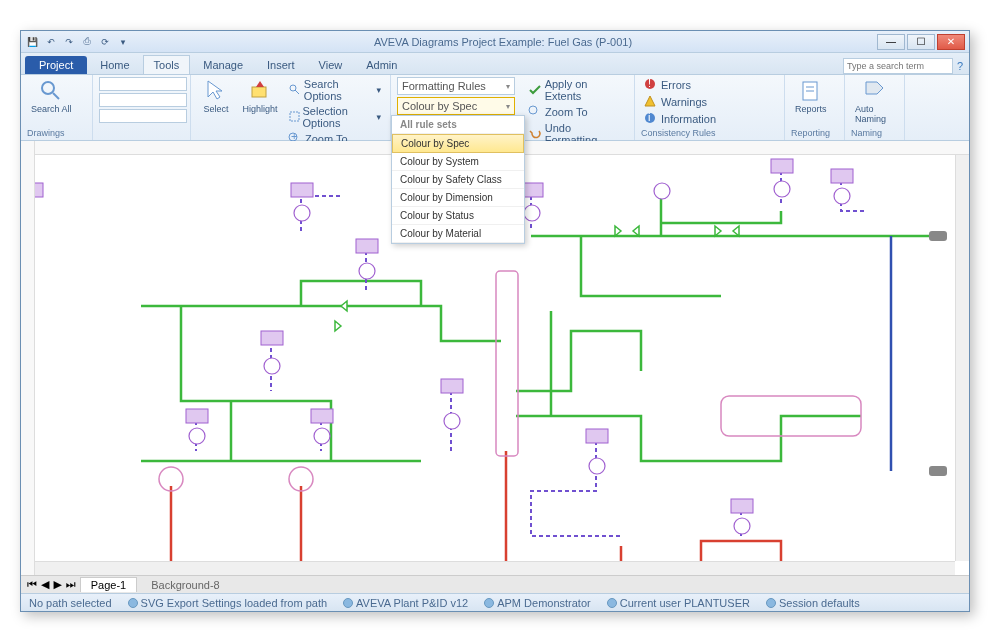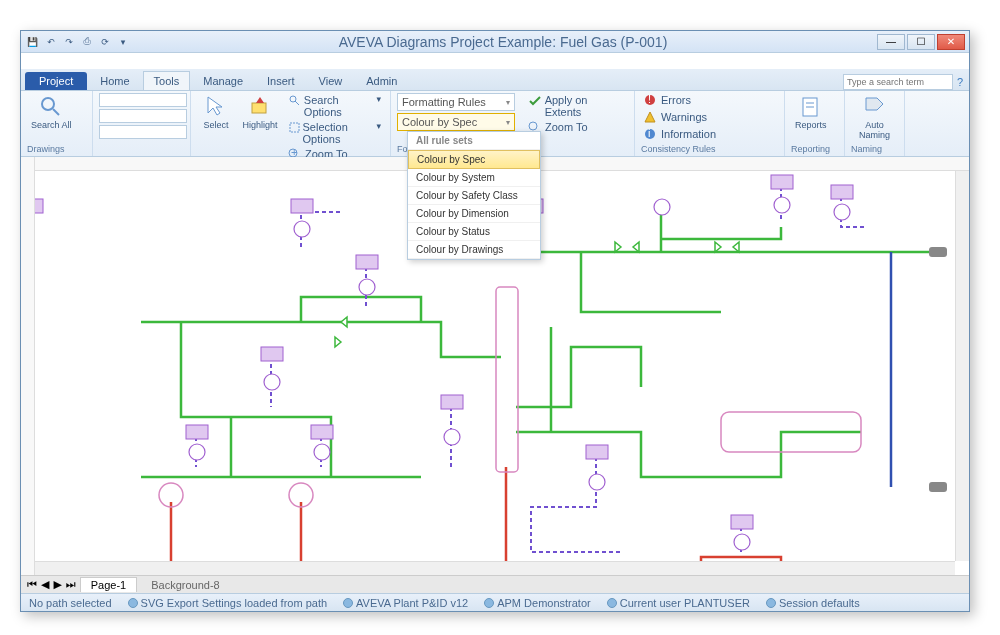--- a/index.html
+++ b/index.html
@@ -3,41 +3,41 @@
 <meta charset="utf-8">
 <style>
 * { box-sizing: border-box; margin: 0; padding: 0; font-family: "Segoe UI", Tahoma, sans-serif; font-size: 11px; }
 body { background: #fff; width: 1000px; height: 635px; overflow: hidden; position: relative; }
 
 .app-window { position: absolute; left: 20px; top: 30px; width: 950px; height: 582px; border: 1px solid #6b8fb3; box-shadow: 4px 4px 12px rgba(0,0,0,0.25); background: #fff; display: flex; flex-direction: column; }
 
 .titlebar { height: 22px; background: linear-gradient(#e8f0fa, #d4e3f5); display: flex; align-items: center; padding: 0 4px; border-bottom: 1px solid #b8cde0; }
 .qa-toolbar { display: flex; gap: 2px; }
 .qa-btn { width: 16px; height: 16px; border: 1px solid transparent; background: transparent; border-radius: 2px; font-size: 9px; display:flex; align-items:center; justify-content:center; color:#3a5a80; }
-.title-text { flex: 1; text-align: center; color: #4a6a90; font-size: 14px; }
+.title-text { flex: 1; text-align: center; color: #4a6a90; font-size: 11px; }
 .win-ctrls { display:flex; }
 .win-btn { width: 28px; height: 16px; border: 1px solid #a0b8d0; margin-left: 2px; background: linear-gradient(#f0f5fa,#d8e5f2); font-size:10px; display:flex; align-items:center; justify-content:center; }
 .win-close { background: linear-gradient(#f08a7a,#e05a48); color:#fff; border-color:#c04030;}
 
-.tabs-row { height: 22px; background: linear-gradient(#e5eef8,#d8e5f2); display:flex; align-items:flex-end; border-bottom:1px solid #b8cde0; padding-left:4px; gap:2px;margin-top:16px; }
+.tabs-row { height: 22px; background: linear-gradient(#e5eef8,#d8e5f2); display:flex; align-items:flex-end; border-bottom:1px solid #b8cde0; padding-left:4px; gap:2px; }
 .file-tab { background:#2a5caa; color:#fff; padding:3px 14px; font-size:11px; border-radius:3px 3px 0 0; }
 .tab { padding:3px 10px; color:#3a5a80; background:transparent; border:1px solid transparent; border-bottom:none;}
 .tab.active { background:#f0f5fa; border-color:#b8cde0; }
 .tab-help { margin-left:auto; margin-right:6px; display:flex; gap:4px; align-items:center;}
 .help-input { width:110px; height:16px; border:1px solid #b8cde0; font-size:9px; padding:0 3px;}
 
 .ribbon { height: 66px; background: linear-gradient(#f4f8fc,#e5eef8); border-bottom:1px solid #b8cde0; display:flex; }
 .rgroup { border-right:1px solid #cdddee; padding:2px 6px; display:flex; flex-direction:column; justify-content:space-between; position:relative; }
 .rgroup-body { display:flex; gap:6px; align-items:flex-start; flex:1;}
 .rgroup-label { font-size:9px; color:#5a7aa0; padding-top:1px;}
 .big-btn { display:flex; flex-direction:column; align-items:center; gap:2px; padding:2px 4px; min-width:38px;}
 .big-btn .ic { width:24px; height:24px; }
-.big-btn span { font-size:9px; color:#3a5a80; text-align:center; line-height:1.1;}
+.big-btn span { font-size:9px; color:#3a5a80; text-align:left; line-height:1.1;}
 .small-row { display:flex; flex-direction:column; gap:1px;}
-.small-btn { display:flex; align-items:flex-start; gap:3px; padding:1px 3px; font-size:9px; color:#3a5a80;}
+.small-btn { display:flex; align-items:center; gap:3px; padding:1px 3px; font-size:9px; color:#3a5a80;}
 .sm-ic { width:14px; height:14px; }
 .combo { width:118px; height:18px; border:1px solid #b8cde0; background:#fff; display:flex; align-items:center; padding:0 4px; font-size:9px; color:#555; justify-content:space-between; margin-bottom:2px;}
 .combo .chev { font-size:8px; color:#888;}
 .combo.hl { border-color:#e0b000; background:#fffbe8;}
 .inline-input { width:118px; height:14px; border:1px solid #b8cde0; background:#fff; font-size:9px; padding:0 3px;}
 
 .dropdown { position:absolute; top:46px; left:0; width:134px; background:#fff; border:1px solid #b8cde0; box-shadow:2px 2px 6px rgba(0,0,0,0.2); z-index:100;}
 .dropdown-item { padding:3px 8px; font-size:10px; color:#333; border-bottom:1px solid #f0f0f0;}
 .dropdown-item.sel { background:linear-gradient(#fff3c8,#ffe890); border:1px solid #e0c060;}
 .dropdown-item.hdr { color:#888; font-weight:bold;}
@@ -179,32 +179,38 @@
                 <path d="M2 7 L5 10 L12 3" fill="none" stroke="#3c9c3c" stroke-width="2"></path>
               </svg>
               <span>Apply on Extents</span>
             </div>
           <div class="small-btn">
               <svg class="sm-ic">
                 <circle cx="5" cy="5" r="4" fill="none" stroke="#6898d0"></circle>
               </svg>
               <span>Zoom To</span>
             </div>
+          <div class="small-btn">
+              <svg class="sm-ic">
+                <path d="M11 4 A4 4 0 1 1 4 6 L2 4" fill="none" stroke="#d08030" stroke-width="1.5"></path>
+              </svg>
+              <span>Undo Formatting</span>
+            </div>
         </div>
       </div>
       <div class="rgroup-label">Formatting Rules</div>
 
-      <div class="dropdown" style="top:40px; left:16px;">
+      <div class="dropdown" style="top:40px; left:0;">
         <div class="dropdown-item hdr">All rule sets</div>
         <div class="dropdown-item sel">Colour by Spec</div>
         <div class="dropdown-item">Colour by System</div>
         <div class="dropdown-item">Colour by Safety Class</div>
         <div class="dropdown-item">Colour by Dimension</div>
         <div class="dropdown-item">Colour by Status</div>
-        <div class="dropdown-item">Colour by Drawings</div>
+        <div class="dropdown-item">Colour by Material</div>
       </div>
     </div>
 
     <div class="rgroup" style="width:150px;">
       <div class="rgroup-body">
         <div class="small-row">
           <div class="small-btn">
               <svg class="sm-ic">
                 <circle cx="6" cy="6" r="5" fill="#d04040"></circle>
                 <text x="4" y="9" fill="#fff" font-size="8">!</text>

